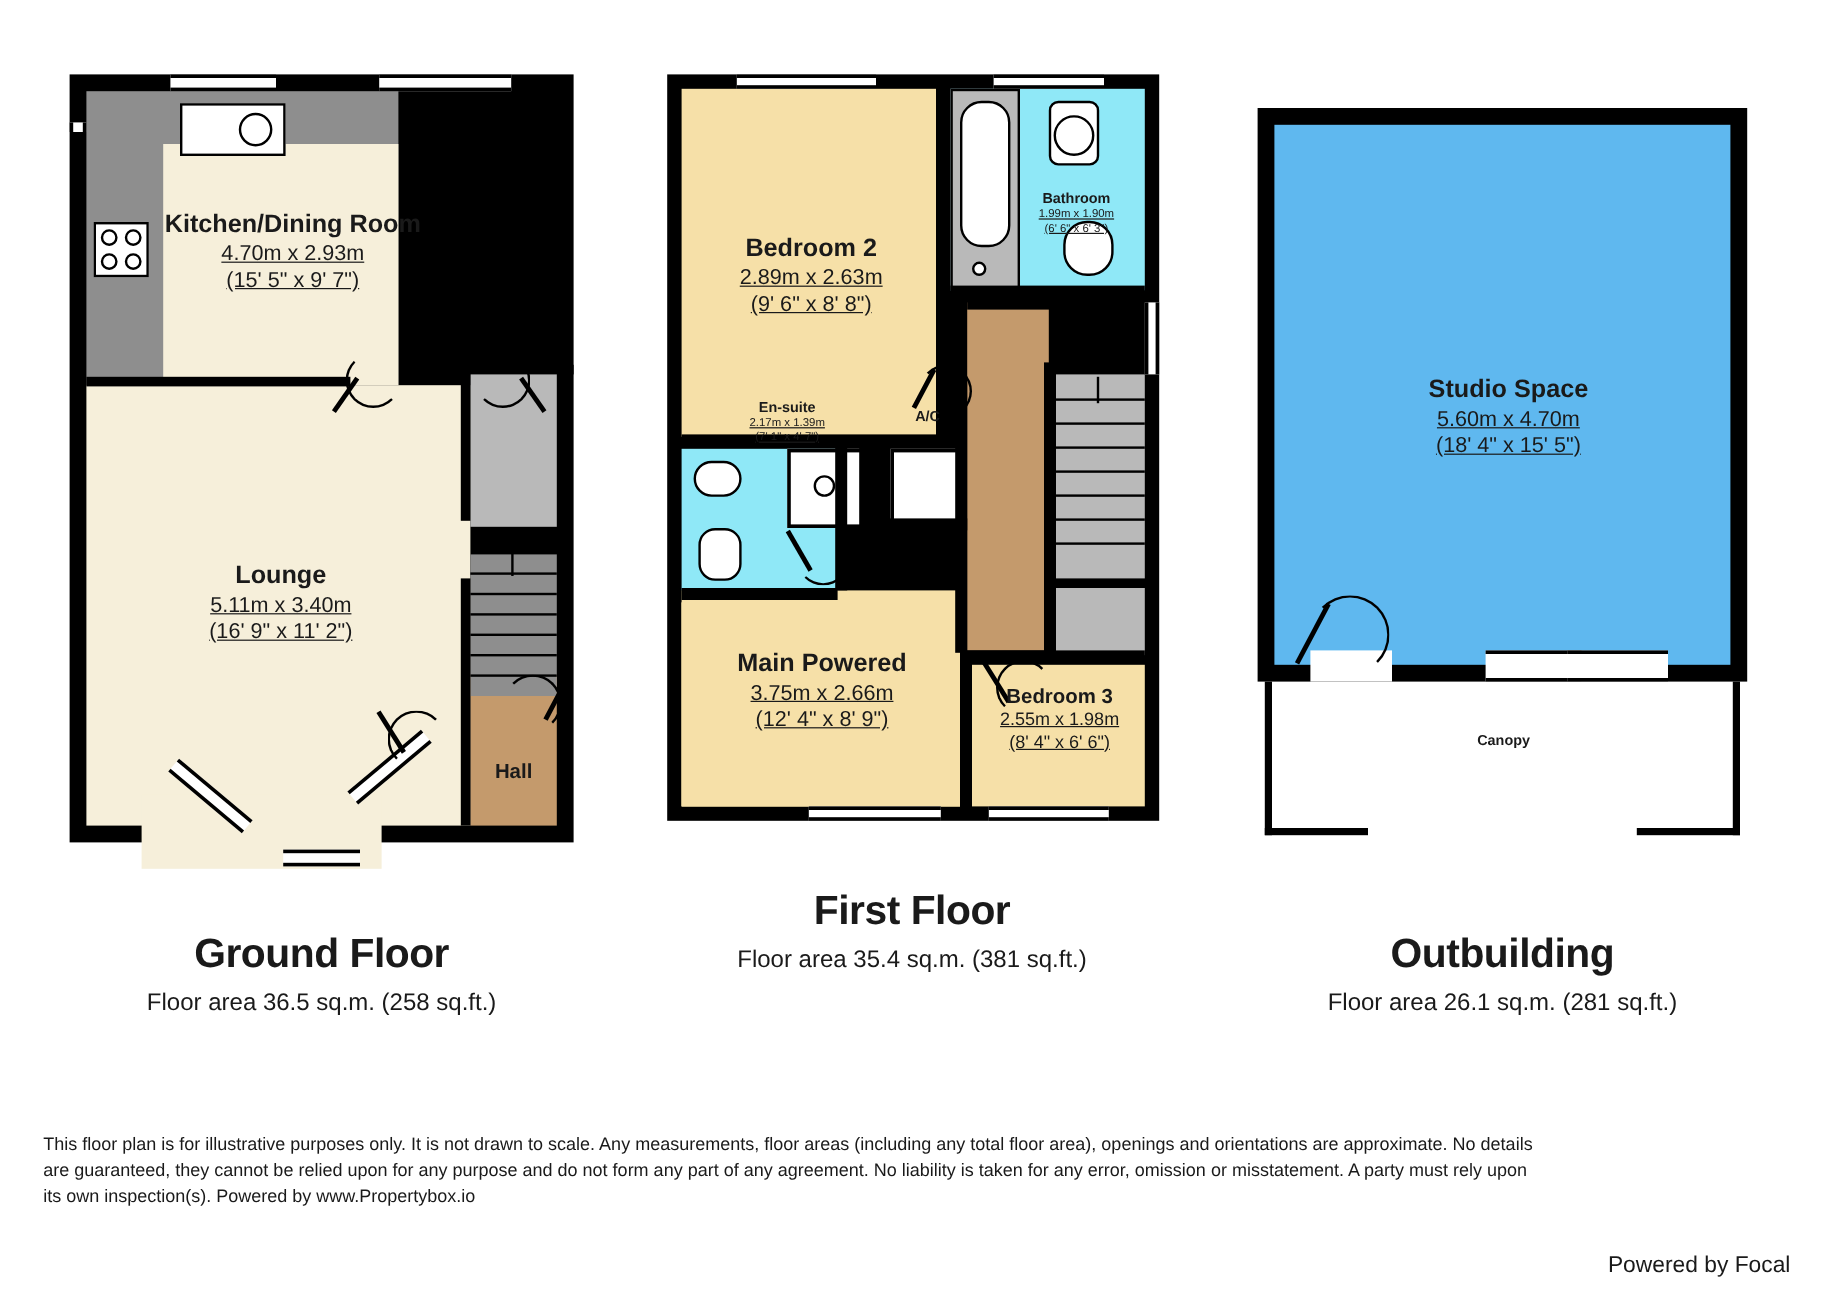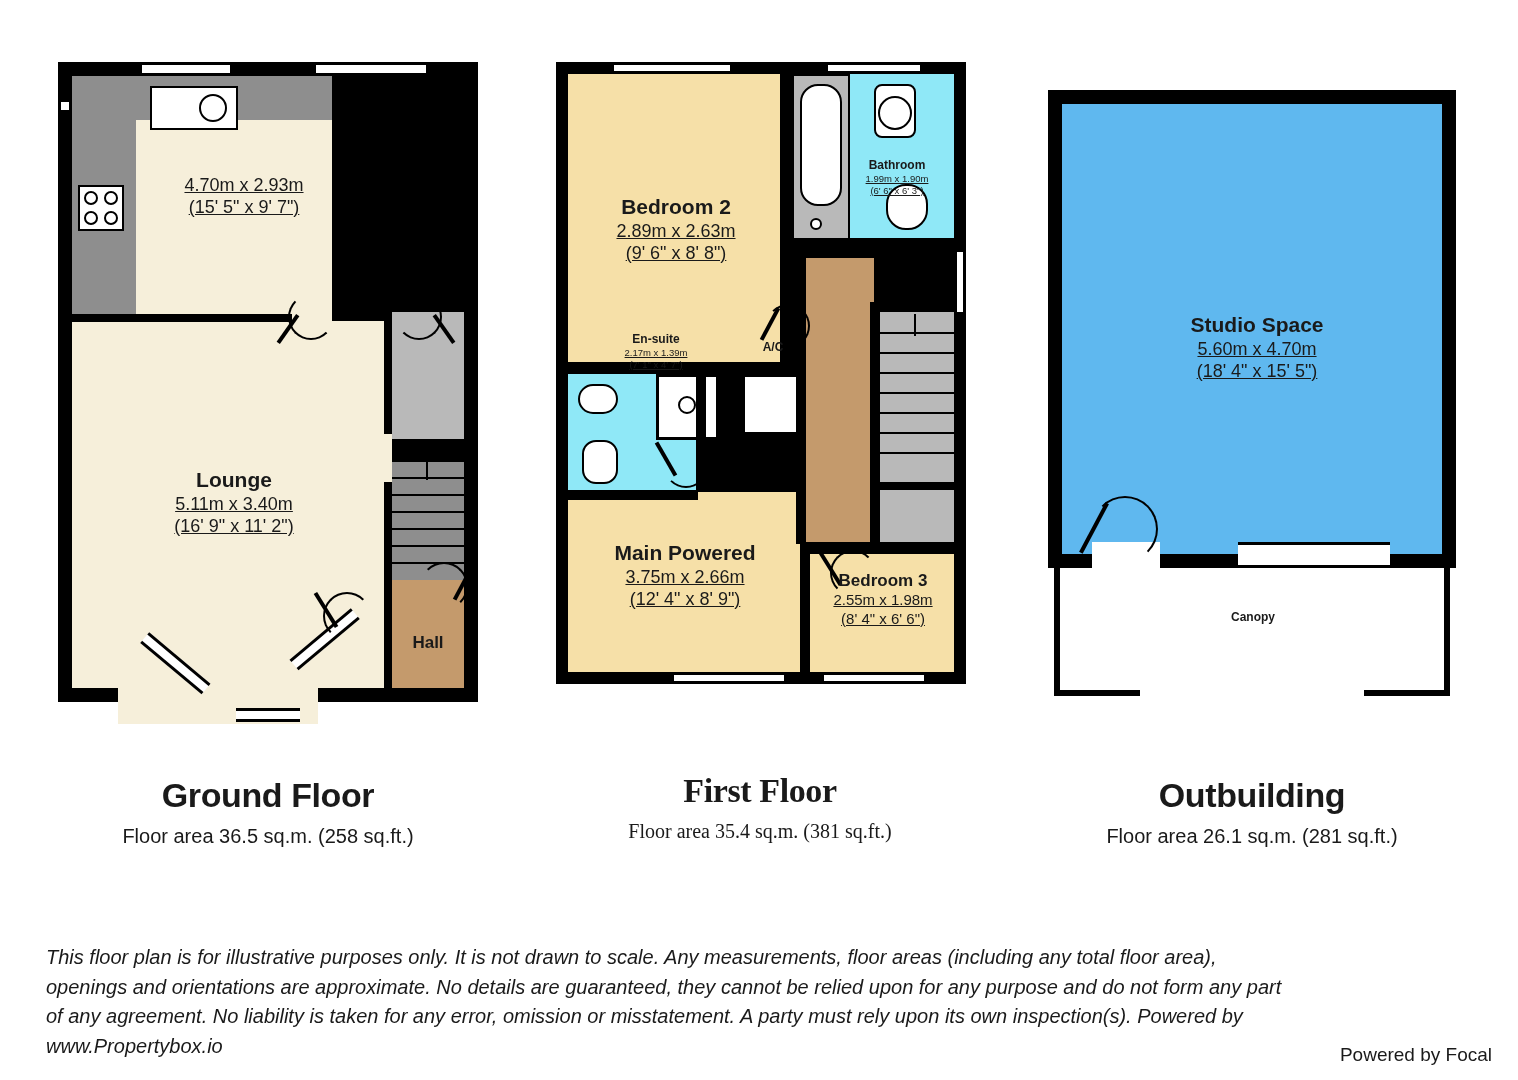--- a/index.html
+++ b/index.html
@@ -107,26 +107,25 @@
   }
 
   .total {
     position: absolute;
     left: 30px;
     top: 900px;
     font-size: 21px;
   }
   .disclaimer {
     position: absolute;
-    left: 46px;
+    left: 36px;
     top: 943px;
     width: 1250px;
-    font-size: 20px;
+    font-size: 15px;
     line-height: 1.48;
-    font-style: italic;
   }
   .powered {
     position: absolute;
     right: 26px;
     bottom: 14px;
     font-size: 19px;
   }
   .stair-step {
     position: absolute;
     background: #000;
@@ -191,20 +190,21 @@
     <div class="door-arc" style="left:230px; top:232px; width:46px; height:46px; border-color:#000; border-right-color:transparent; border-top-color:transparent; border-radius:50%;"></div>
     <div class="door-leaf" style="left:228px; top:250px; width:4px; height:34px; transform:rotate(35deg);"></div>
     <div class="door-arc" style="left:338px; top:232px; width:46px; height:46px; border-color:#000; border-left-color:transparent; border-top-color:transparent;"></div>
     <div class="door-leaf" style="left:384px; top:250px; width:4px; height:34px; transform:rotate(-35deg);"></div>
     <div class="door-arc" style="left:265px; top:530px; width:48px; height:48px; border-color:#000; border-right-color:transparent; border-bottom-color:transparent;"></div>
     <div class="door-leaf" style="left:266px; top:528px; width:4px; height:40px; transform:rotate(-32deg);"></div>
     <div class="door-arc" style="left:362px; top:500px; width:48px; height:48px; border-color:#000; border-left-color:transparent; border-bottom-color:transparent;"></div>
     <div class="door-leaf" style="left:404px; top:500px; width:4px; height:40px; transform:rotate(28deg);"></div>
 
     <div class="label" style="left:16px; top:112px; width:340px;">
+      <span class="nm">Kitchen/Dining Room</span>
       <span class="dm">4.70m x 2.93m</span>
       <span class="dm">(15' 5" x 9' 7")</span>
     </div>
     <div class="label" style="left:26px; top:405px; width:300px;">
       <span class="nm">Lounge</span>
       <span class="dm">5.11m x 3.40m</span>
       <span class="dm">(16' 9" x 11' 2")</span>
     </div>
     <div class="label mid" style="left:330px; top:570px; width:80px;">
       <span class="nm">Hall</span>
@@ -309,21 +309,21 @@
       <span class="dm">3.75m x 2.66m</span>
       <span class="dm">(12' 4" x 8' 9")</span>
     </div>
     <div class="label mid" style="left:254px; top:508px; width:146px;">
       <span class="nm">Bedroom 3</span>
       <span class="dm">2.55m x 1.98m</span>
       <span class="dm">(8' 4" x 6' 6")</span>
     </div>
   </div>
 
-  <div class="floor-title" style="left:500px; top:772px;font-family:Liberation Serif, serif;">
+  <div class="floor-title" style="left:500px; top:740px;">
     <span class="t">First Floor</span>
     <span class="a">Floor area 35.4 sq.m. (381 sq.ft.)</span>
   </div>
 
   <div class="floor" style="left:1048px; top:90px; width:410px; height:620px;">
 
     <div class="wall" style="left:0; top:0; width:408px; height:478px;"></div>
     <div class="room blue" style="left:14px; top:14px; width:380px; height:450px;"></div>
 
     <div class="room white" style="left:44px; top:452px; width:68px; height:26px;"></div>

